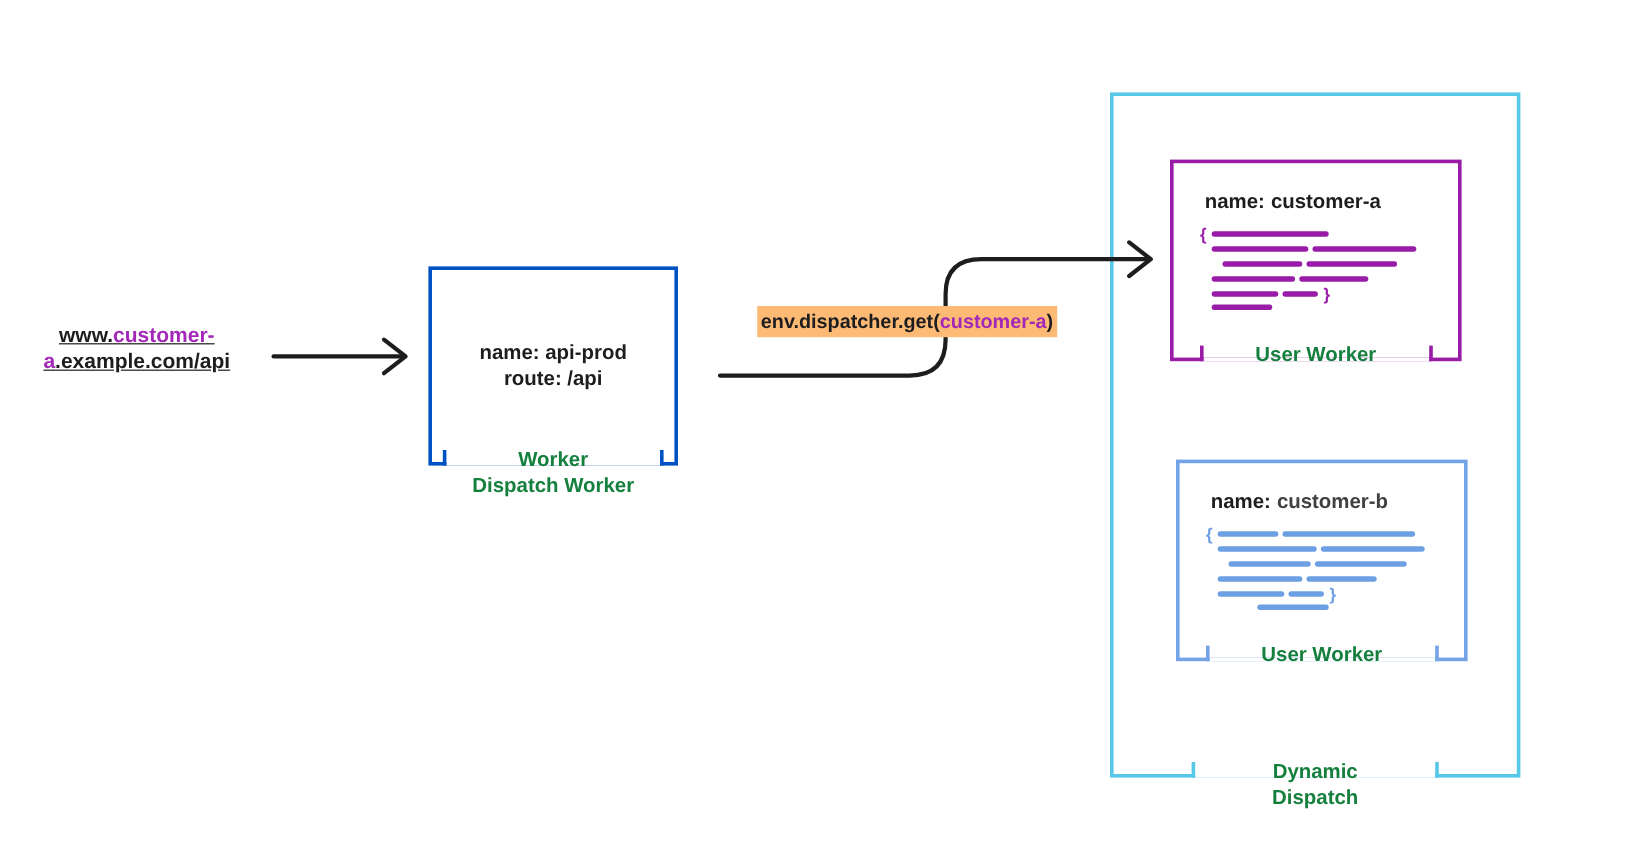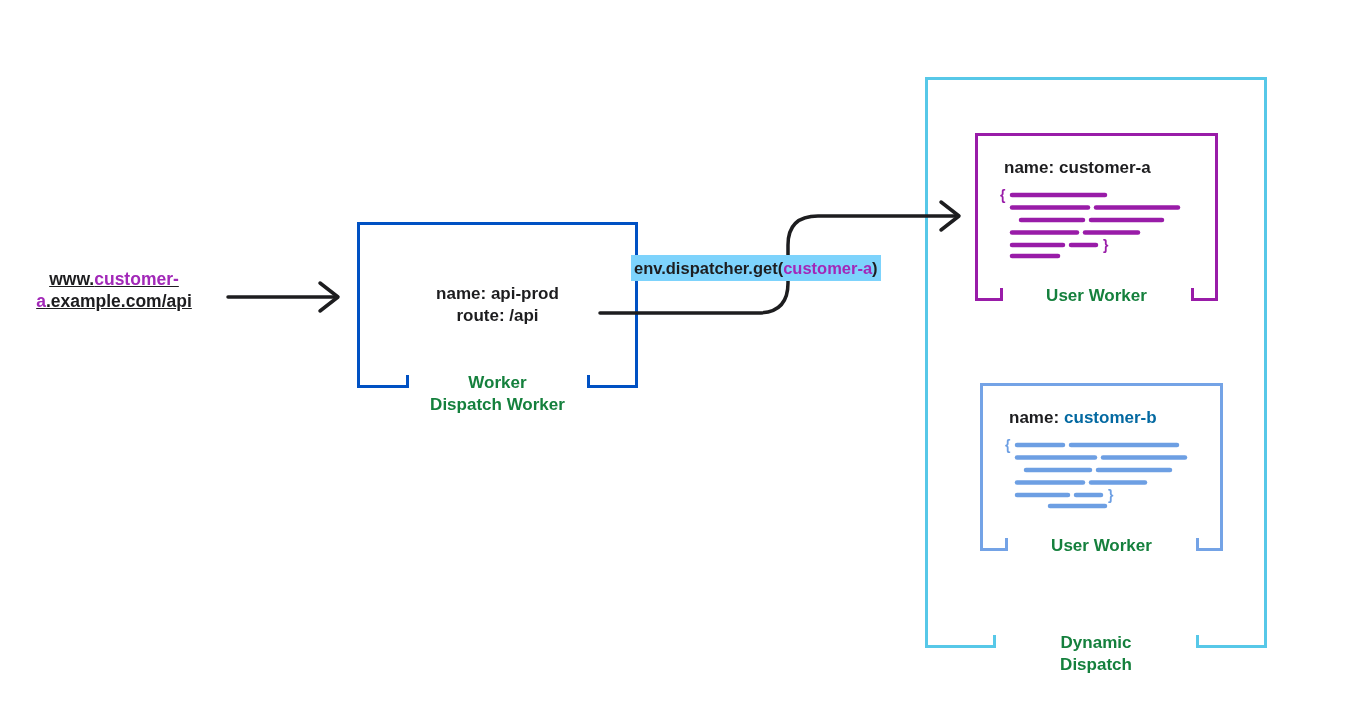--- a/index.html
+++ b/index.html
@@ -25,43 +25,43 @@
              color:#15803d; z-index:3; }
 
   .dd-box-content { position:absolute; inset:0; display:flex; flex-direction:column;
                     align-items:center; justify-content:center; font-size:17px; line-height:22px; }
 
   .url-block { position:absolute; left:8px; top:268px; width:212px; text-align:center;
                font-size:17.5px; line-height:22px; z-index:1;text-decoration:underline; }
   .url-purple { color:#a228b8; }
 
   .call-label { position:absolute; left:631px; top:255px; font-size:16.5px; line-height:22px;
-                background:#7dd3fc; padding:2px 3px; z-index:5; white-space:nowrap; }
+                background:#fdba74; padding:2px 3px; z-index:5; white-space:nowrap; }
   .call-purple { color:#a228b8; }
 
   .arrow-layer { position:absolute; inset:0; z-index:4; pointer-events:none; }
 
   .worker-name { position:absolute; left:26px; top:22px; font-size:17px; white-space:nowrap; }
   .worker-name .nm-label { margin-right:5px; }
-  .worker-b-value { color:#0369a1; }
+  .worker-b-value { color:#404040; }
 
   .code-svg { position:absolute; left:22px; top:52px; }
   .code-svg text { font-family:"Liberation Sans", sans-serif; font-weight:700; font-size:14px; }
 </style>
 </head>
 <body>
 
 <div class="canvas">
 
   <div class="url-block">
     <span>www.</span><span class="url-purple">customer-</span><br>
     <span class="url-purple">a</span><span>.example.com/api</span>
   </div>
 
-  <div class="box blue" style="left:357px; top:222px; width:281px; height:166px;">
+  <div class="box blue" style="left:357px; top:222px; width:208px; height:166px;">
     <div class="dd-box-content">
       <div>name: api-prod</div>
       <div>route: /api</div>
     </div>
     <div class="notch" style="width:178px;">
       <i class="l"></i>
       <i class="r"></i>
     </div>
     <div class="caption">
       <div>Worker</div>

